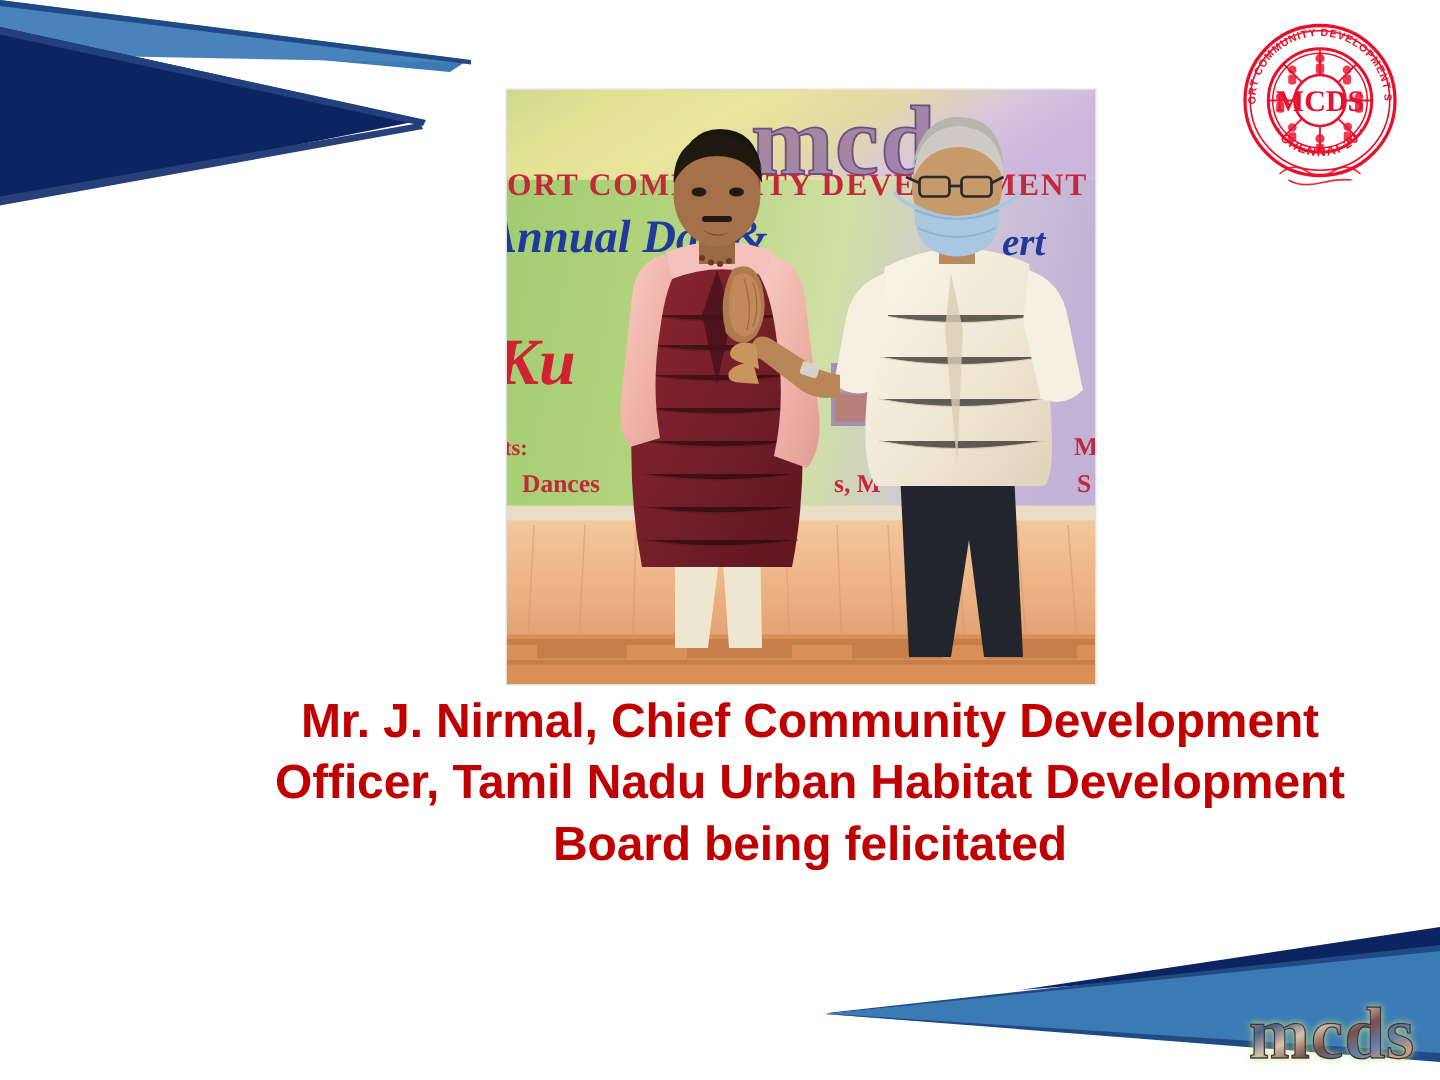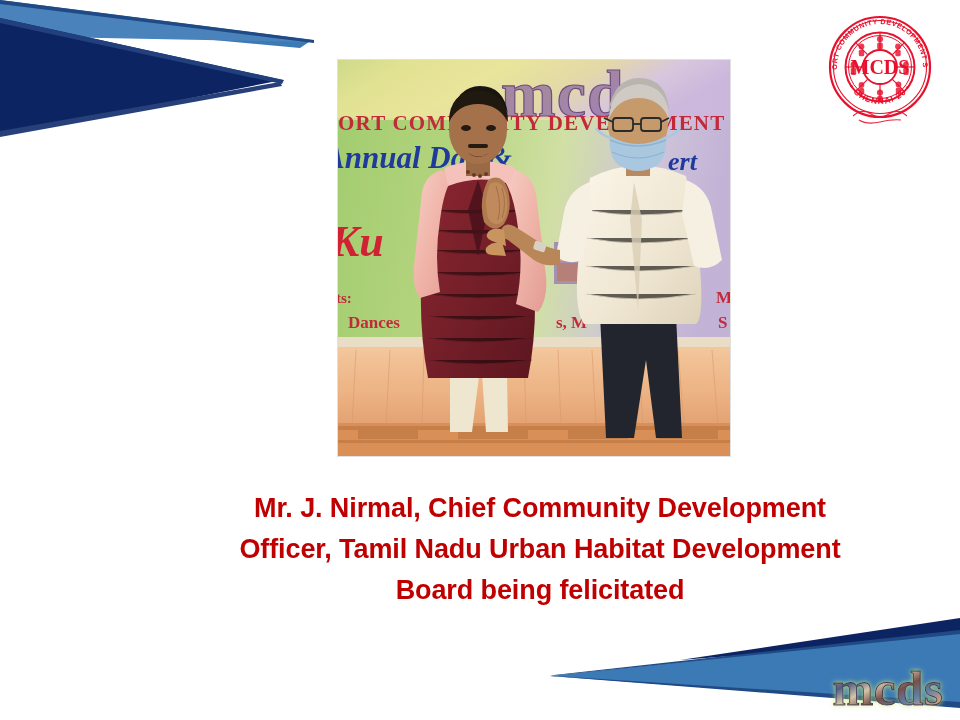--- a/index.html
+++ b/index.html
@@ -56,27 +56,27 @@
     overflow: hidden;
     background: #ddd7b8;
     box-shadow: 0 0 0 1px rgba(0,0,0,0.12);
   }
   #event-photo svg { display: block; }
 
   
   #photo-caption {
     position: absolute;
     left: 130px;
-    top: 488px;
+    top: 460px;
     width: 820px;
     text-align: center;
     color: #C00000;
     font-family: "Liberation Sans", sans-serif;
     font-weight: bold;
-    font-size: 27px;
+    font-size: 32px;
     line-height: 41px;
     letter-spacing: -0.1px;
     white-space: pre-line;
   }
 
   
   #mcds-wordmark {
     position: absolute;
     left: 823px;
     top: 661px;

